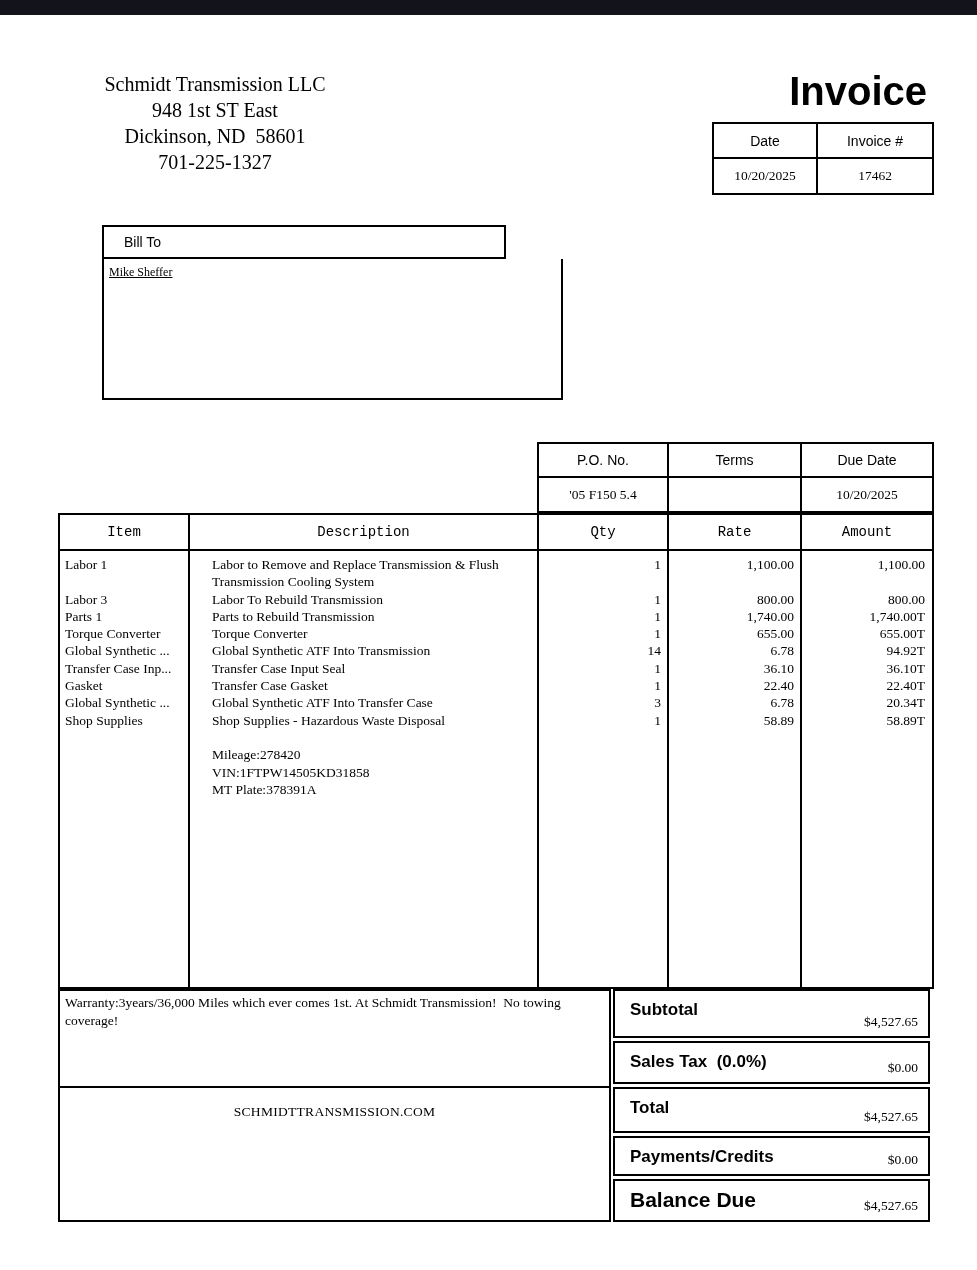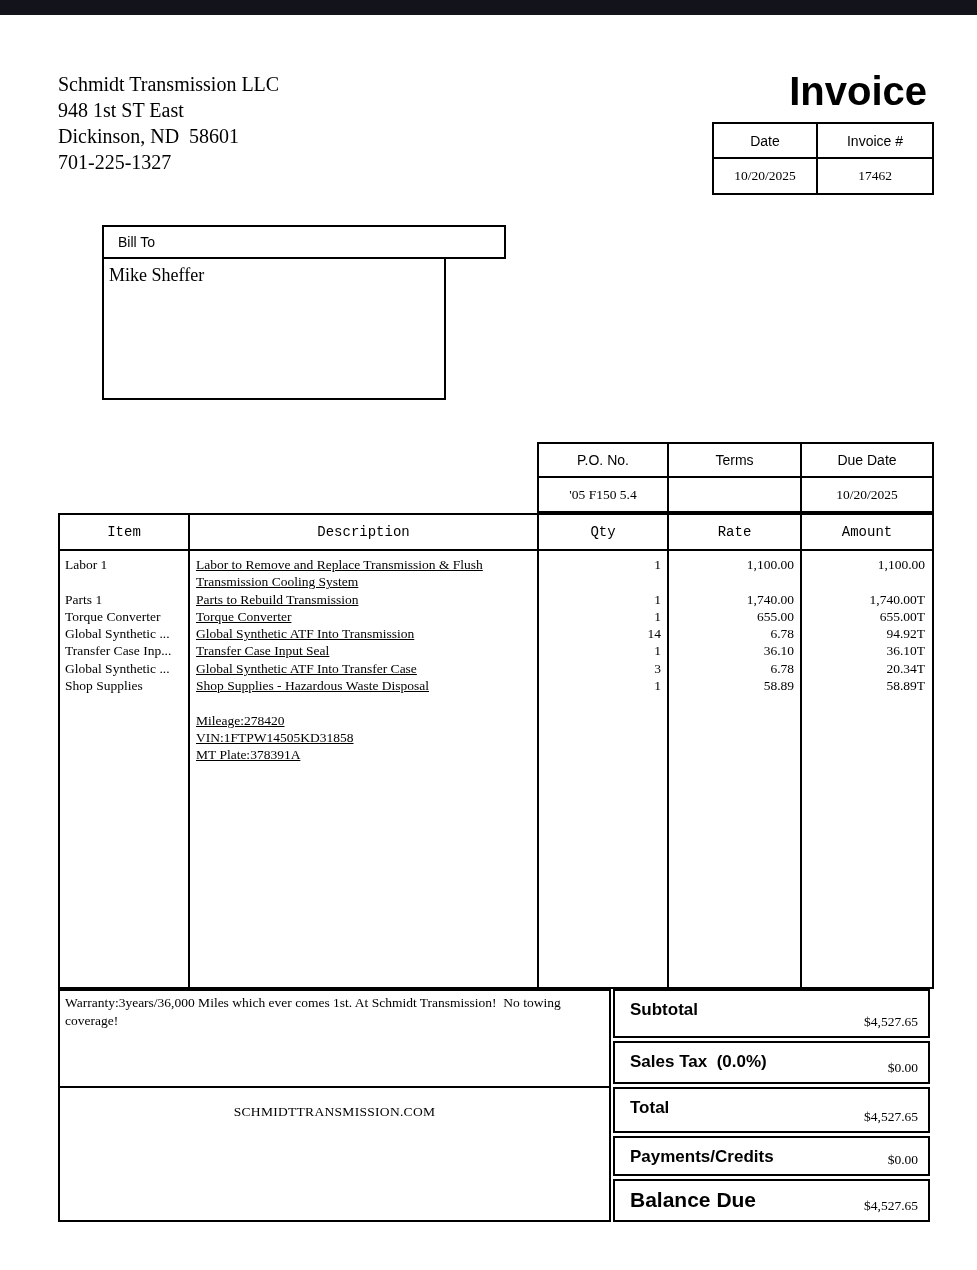--- a/index.html
+++ b/index.html
@@ -1,50 +1,50 @@
 <!DOCTYPE html>
 <html><head>
 <meta charset="utf-8">
 <title>Invoice</title>
 <style>
   html,body{margin:0;padding:0;background:#ffffff;}
   body{width:977px;height:1270px;position:relative;font-family:"Liberation Serif",serif;color:#000;overflow:hidden;}
   .topbar{position:absolute;left:0;top:0;width:977px;height:15px;background:#13141b;}
 
   
-  .company{position:absolute;left:58px;top:71px;width:314px;text-align:left;font-size:20px;line-height:26px;}
+  .company{position:absolute;left:58px;top:71px;width:314px;text-align:center;font-size:20px;line-height:26px;}
   .company div{white-space:pre;}
 
   
   .invoice-title{position:absolute;top:71px;right:50px;font-family:"Liberation Sans",sans-serif;font-weight:bold;font-size:40px;line-height:40px;}
 
   
   .date-table{position:absolute;left:712px;top:122px;width:220px;border-collapse:collapse;table-layout:fixed;}
   .date-table th,.date-table td{border:2px solid #000;text-align:center;padding:0;margin-top:18px;}
   .date-table th{font-family:"Liberation Sans",sans-serif;font-weight:normal;font-size:14px;height:33px;}
   .date-table td{font-size:13.5px;height:34px;}
 
   
-  .billto-head{position:absolute;left:102px;top:225px;width:404px;height:34px;border:2px solid #000;box-sizing:border-box;display:flex;align-items:center;padding-left:14px;font-family:"Liberation Sans",sans-serif;font-size:14px;}
-  .billto-body{position:absolute;left:102px;top:259px;width:344px;height:141px;border:2px solid #000;border-top:none;box-sizing:border-box;padding:6px 4px 0 5px;font-size:18px;}
+  .billto-head{position:absolute;left:102px;top:225px;width:404px;height:34px;border:2px solid #000;box-sizing:border-box;display:flex;align-items:center;padding-left:20px;font-family:"Liberation Sans",sans-serif;font-size:14px;}
+  .billto-body{position:absolute;left:102px;top:259px;width:461px;height:141px;border:2px solid #000;border-top:none;box-sizing:border-box;padding:6px 4px 0 5px;font-size:12px;text-decoration:underline;}
 
   
   .po-table{position:absolute;left:537px;top:442px;width:395px;border-collapse:collapse;table-layout:fixed;}
   .po-table th,.po-table td{border:2px solid #000;text-align:center;padding:0;overflow:hidden;}
   .po-table th{font-family:"Liberation Sans",sans-serif;font-weight:normal;font-size:14px;height:32px;}
   .po-table td{font-size:13.5px;height:33px;}
 
   
   .items-table{position:absolute;left:58px;top:513px;width:874px;height:476px;border-collapse:collapse;table-layout:fixed;border:2px solid #000;}
   .items-table th{border:2px solid #000;font-family:Liberation Mono, monospace;font-weight:normal;font-size:14px;height:34px;text-align:center;padding:0;}
   .items-table tbody td{border-left:2px solid #000;border-right:2px solid #000;border-top:none;border-bottom:none;padding:0;font-size:13.5px;line-height:17.3px;height:17.3px;overflow:hidden;white-space:nowrap;}
   .items-table tbody tr:first-child td{padding-top:5px;}
   .items-table tbody tr.fill td{height:auto;}
   .items-table td.c0{padding-left:5px;}
-  .items-table td.c1{padding-left:6px;text-decoration:underline;}
+  .items-table td.c1{padding-left:22px;}
   .items-table td.c2{text-align:right;padding-right:6px;}
   .items-table td.c3{text-align:right;padding-right:6px;}
   .items-table td.c4{text-align:right;padding-right:7px;}
 
   
   .warranty-box{position:absolute;left:58px;top:989px;width:553px;height:99px;border:2px solid #000;box-sizing:border-box;padding:3px 6px 16px 5px;font-size:13.5px;line-height:17.5px;white-space:pre-wrap;}
   .website-box{position:absolute;left:58px;top:1088px;width:553px;height:134px;border:2px solid #000;border-top:none;box-sizing:border-box;text-align:center;padding-top:16px;font-size:13.5px;letter-spacing:0.3px;}
 
   
   .sum-box{position:absolute;left:613px;width:317px;border:2px solid #000;box-sizing:border-box;background:#fff;}
@@ -141,20 +141,27 @@
         <td class="c4">1,100.00</td>
       </tr>
       <tr>
         <td class="c0"></td>
         <td class="c1">Transmission Cooling System</td>
         <td class="c2"></td>
         <td class="c3"></td>
         <td class="c4"></td>
       </tr>
       <tr>
+        <td class="c0">Labor 3</td>
+        <td class="c1">Labor To Rebuild Transmission</td>
+        <td class="c2">1</td>
+        <td class="c3">800.00</td>
+        <td class="c4">800.00</td>
+      </tr>
+      <tr>
         <td class="c0">Parts 1</td>
         <td class="c1">Parts to Rebuild Transmission</td>
         <td class="c2">1</td>
         <td class="c3">1,740.00</td>
         <td class="c4">1,740.00T</td>
       </tr>
       <tr>
         <td class="c0">Torque Converter</td>
         <td class="c1">Torque Converter</td>
         <td class="c2">1</td>
@@ -169,20 +176,27 @@
         <td class="c4">94.92T</td>
       </tr>
       <tr>
         <td class="c0">Transfer Case Inp...</td>
         <td class="c1">Transfer Case Input Seal</td>
         <td class="c2">1</td>
         <td class="c3">36.10</td>
         <td class="c4">36.10T</td>
       </tr>
       <tr>
+        <td class="c0">Gasket</td>
+        <td class="c1">Transfer Case Gasket</td>
+        <td class="c2">1</td>
+        <td class="c3">22.40</td>
+        <td class="c4">22.40T</td>
+      </tr>
+      <tr>
         <td class="c0">Global Synthetic ...</td>
         <td class="c1">Global Synthetic ATF Into Transfer Case</td>
         <td class="c2">3</td>
         <td class="c3">6.78</td>
         <td class="c4">20.34T</td>
       </tr>
       <tr>
         <td class="c0">Shop Supplies</td>
         <td class="c1">Shop Supplies - Hazardous Waste Disposal</td>
         <td class="c2">1</td>

